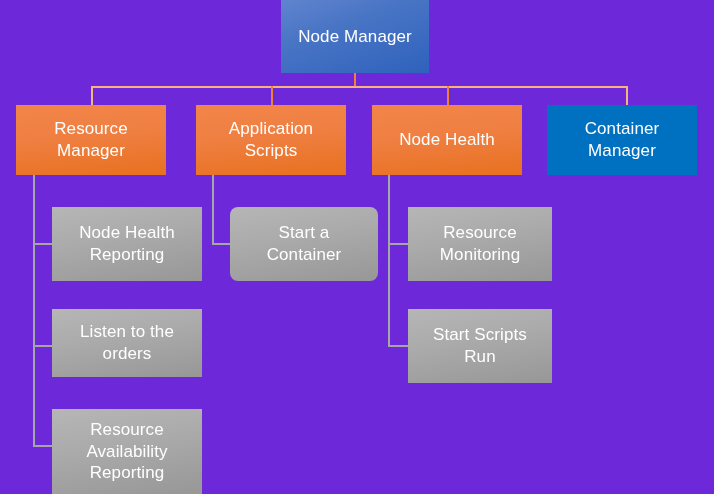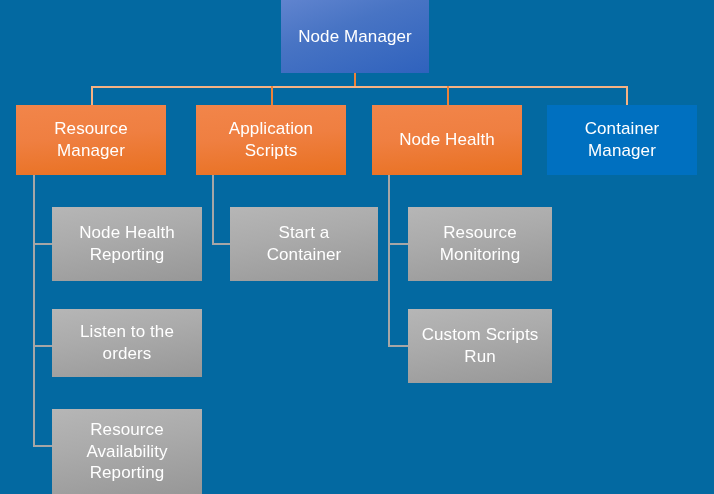--- a/index.html
+++ b/index.html
@@ -7,21 +7,21 @@
     padding: 0;
     background: #ffffff;
   }
   body {
     font-family: "Liberation Sans", sans-serif;
   }
   #diagram-canvas {
     position: relative;
     width: 714px;
     height: 494px;
-    background: #0369a1;
+    background: #6d28d9;
     overflow: hidden;
   }
   .node {
     position: absolute;
     box-sizing: border-box;
     display: flex;
     align-items: center;
     justify-content: center;
     text-align: center;
     color: #ffffff;
@@ -120,28 +120,28 @@
     <span class="node-label">Listen to the
 orders</span>
   </div>
 
   <div class="node node-gray" style="left:52px; top:409px; width:150px; height:85px;">
     <span class="node-label">Resource
 Availability
 Reporting</span>
   </div>
 
-  <div class="node node-gray" style="left:230px; top:207px; width:148px; height:74px;">
+  <div class="node node-gray" style="left:230px; top:207px; width:148px; height:74px;border-radius:8px;">
     <span class="node-label">Start a
 Container</span>
   </div>
 
   <div class="node node-gray" style="left:408px; top:207px; width:144px; height:74px;">
     <span class="node-label">Resource
 Monitoring</span>
   </div>
 
   <div class="node node-gray" style="left:408px; top:309px; width:144px; height:74px;">
-    <span class="node-label">Custom Scripts
+    <span class="node-label">Start Scripts
 Run</span>
   </div>
 
 </div>
 
 </body></html>

